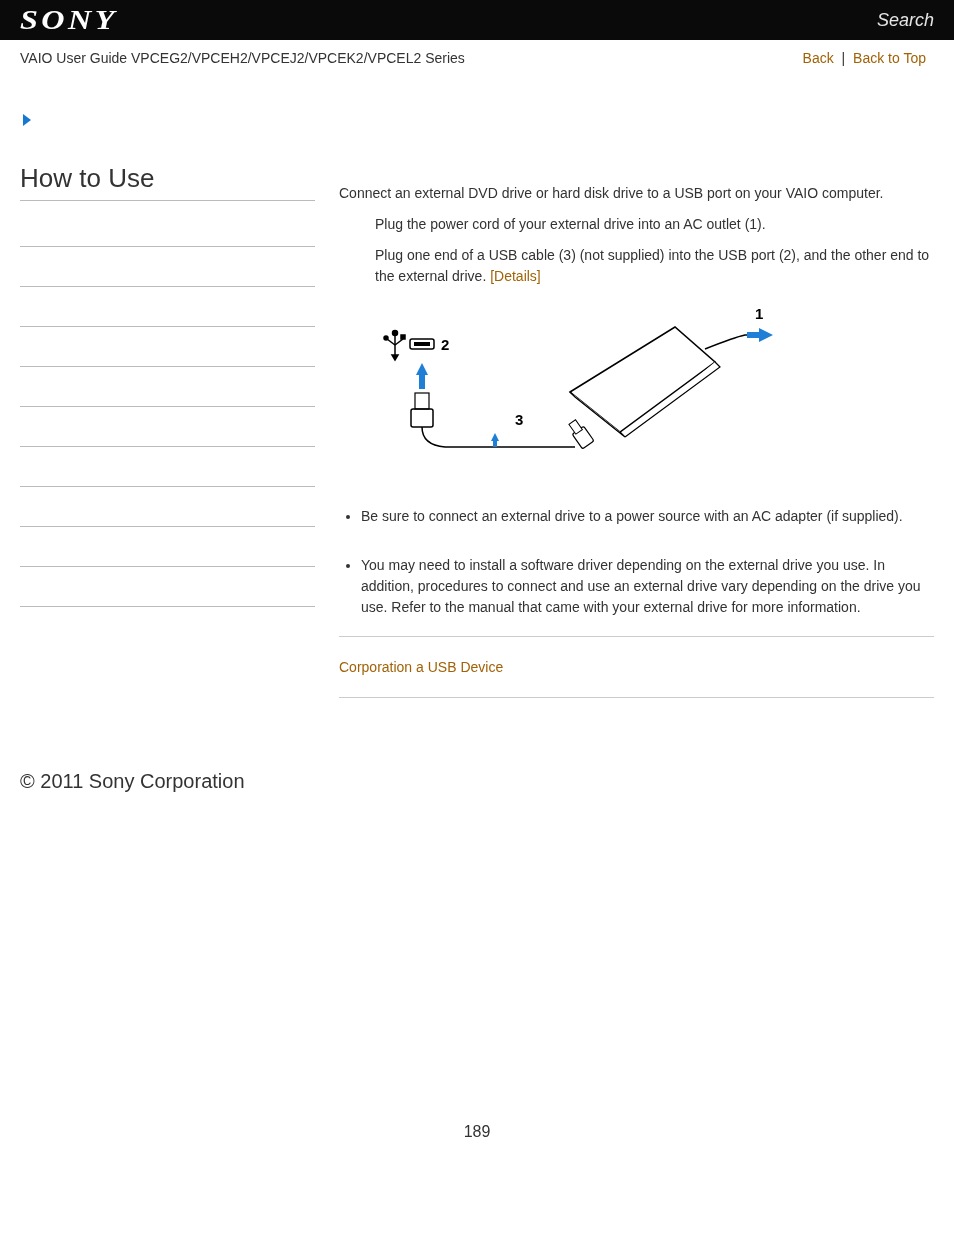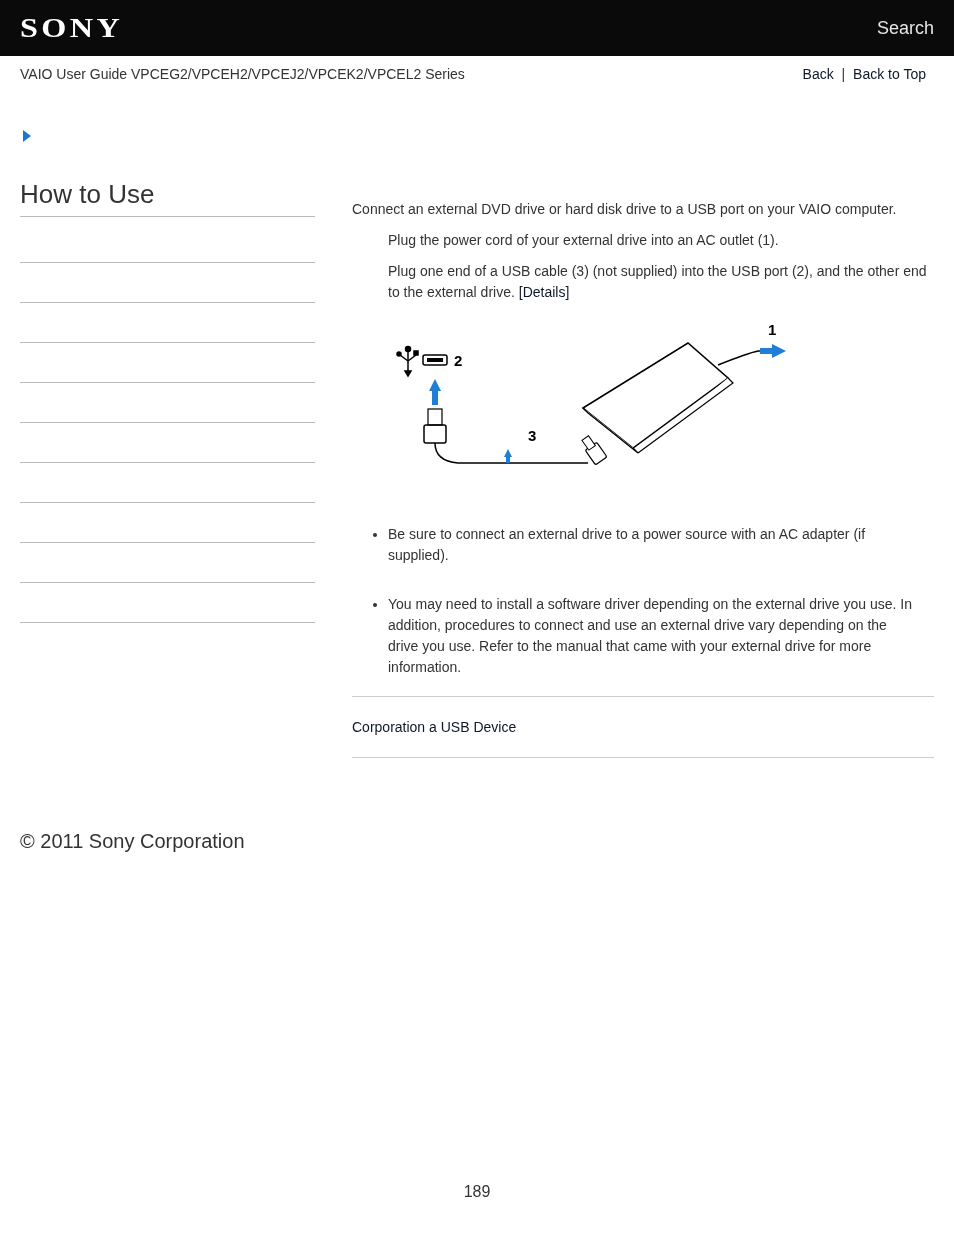--- a/index.html
+++ b/index.html
@@ -11,21 +11,22 @@
     background: #fff;
     width: 954px;
   }
   .header-bar {
     background: #0a0a0a;
     color: #fff;
     display: flex;
     justify-content: space-between;
     align-items: center;
     padding: 12px 20px 12px 20px;
-    height: 56px;
+    height: 40px;
+    font-style: italic;
   }
   .sony-logo {
     font-family: "Times New Roman", serif;
     font-weight: bold;
     font-size: 28px;
     letter-spacing: 3px;
     transform: scaleX(1.15);
     transform-origin: left;
   }
   .search-text {
@@ -33,35 +34,35 @@
     color: #e5e5e5;
   }
   .breadcrumb-bar {
     display: flex;
     justify-content: space-between;
     align-items: center;
     padding: 10px 28px 6px 20px;
     font-size: 14px;
   }
   .nav-links { font-size: 14px; }
-  .nav-links a, .link { color: #0f172a; text-decoration: none; cursor: pointer; }
+  .nav-links a, .link { color: #a16207; text-decoration: none; cursor: pointer; }
   .nav-links .sep { color: #333; margin: 0 4px; }
   .content-wrap {
     padding: 40px 20px 0 20px;
   }
   .chevron-icon {
     color: #1778d1;
     font-size: 18px;
     font-weight: bold;
     margin-bottom: 30px;
     display: inline-block;
   }
   .columns {
     display: flex;
-    gap: 37px;
+    gap: 24px;
   }
   .sidebar {
     width: 295px;
     flex-shrink: 0;
   }
   .sidebar-title {
     font-family: Arial, Helvetica, sans-serif;
     font-size: 26px;
     font-weight: normal;
     margin: 0 0 6px 0;
@@ -78,21 +79,21 @@
     padding-top: 20px;
   }
   .main p { margin: 0 0 10px 0; line-height: 1.5; }
   .indent { padding-left: 36px; }
   .diagram {
     margin: 8px 0 16px 36px;
   }
   .notes {
     margin: 10px 0 18px 0;
   }
-  .notes ul { margin: 18px; padding-left: 18px; }
+  .notes ul { margin: 4px; padding-left: 18px; }
   .notes li { margin: 0 0 28px 0; line-height: 1.5; }
   .notes li:last-child { margin-bottom: 16px; }
   .hr { border: none; border-top: 1px solid #ccc; margin: 10px 0 22px 0; }
   .related-link { margin-top: 8px; }
   .footer-copy {
     padding: 50px 20px 0 20px;
     font-size: 20px;
   }
   .page-num {
     text-align: center;

